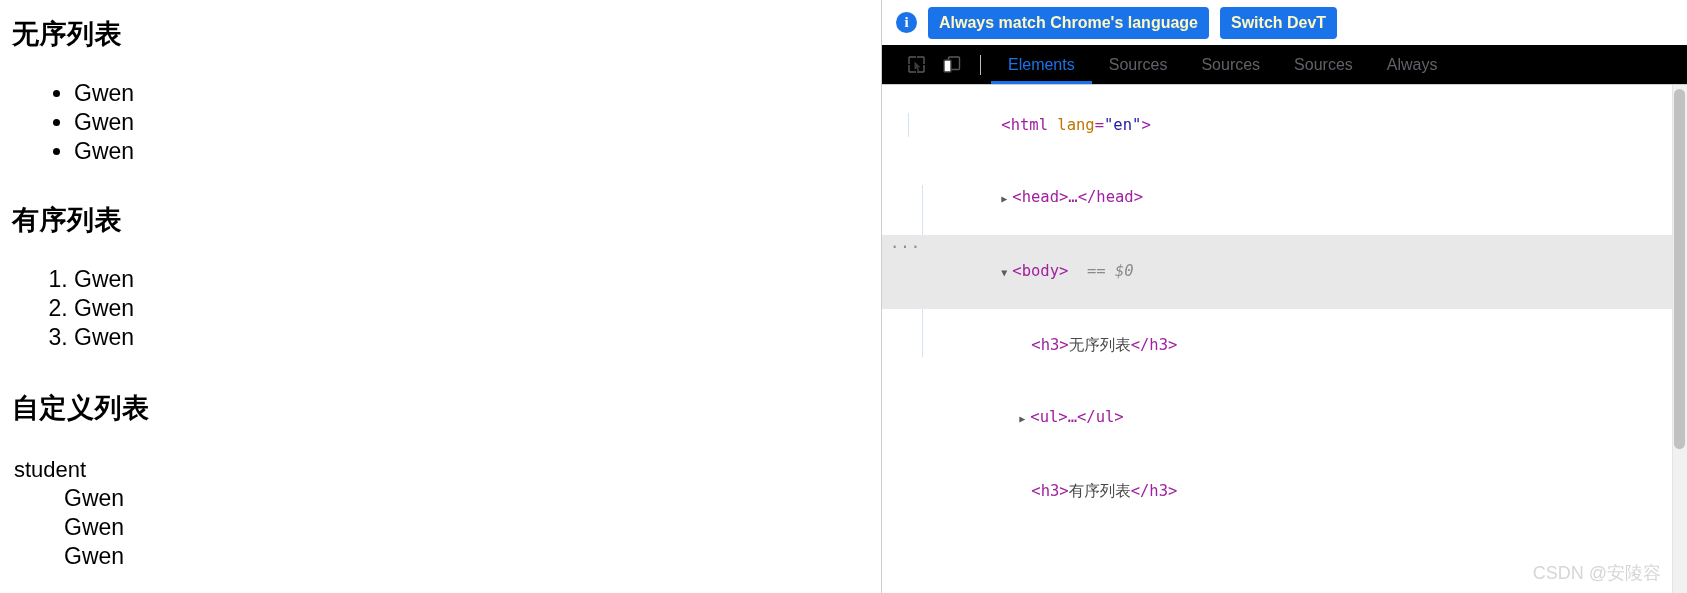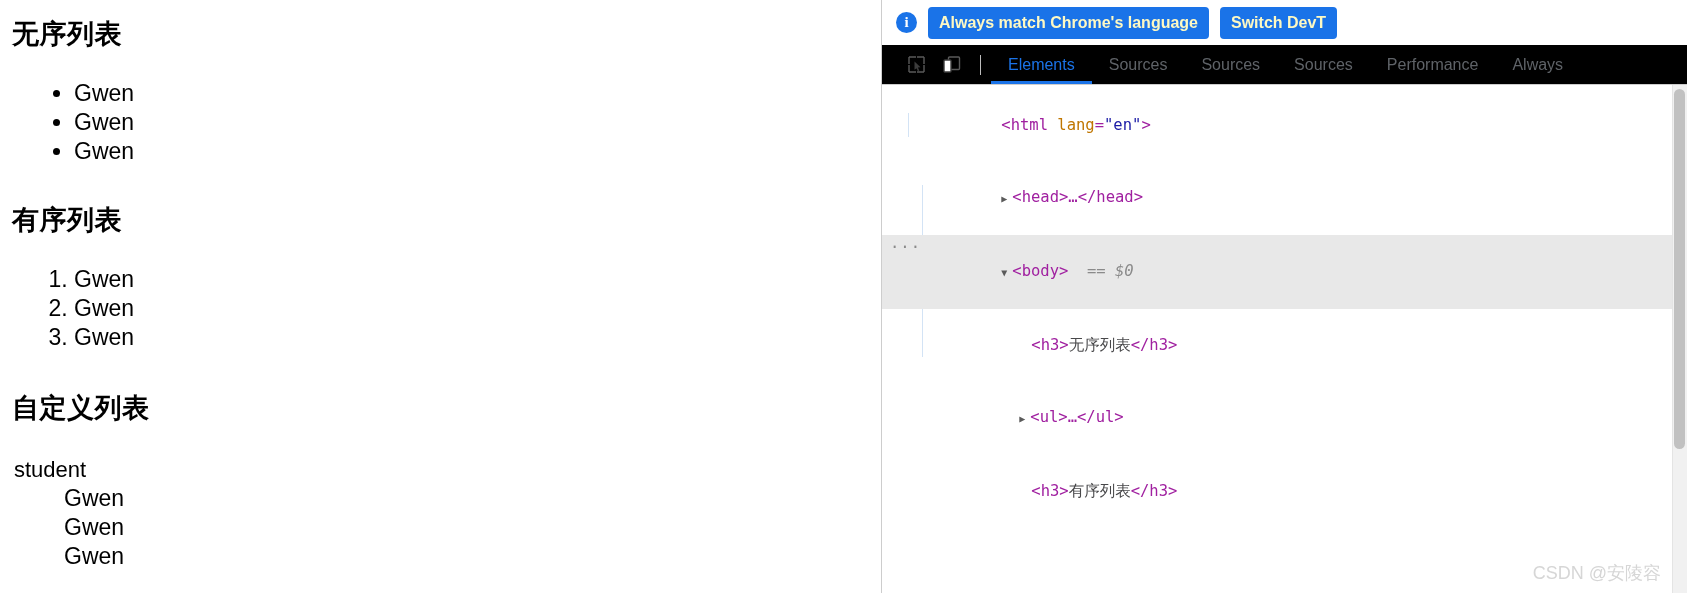--- a/index.html
+++ b/index.html
@@ -282,21 +282,20 @@
           <rect x="6.5" y="2" width="11" height="12.5" rx="1" stroke="#5a5a5a" stroke-width="1.4" fill="none"></rect>
           <rect x="2" y="5" width="7" height="12" rx="1" stroke="#3c3c3c" stroke-width="1.4" fill="#ffffff"></rect>
         </svg>
       </div>
       <div class="tb-sep"></div>
 
       <div class="tab active">Elements</div>
       <div class="tab">Sources</div>
       <div class="tab">Sources</div>
       <div class="tab">Sources</div>
-      <div class="tab">Performance</div>
       <div class="tab">Always</div>
     </div>
 
     <div class="tree-wrap">
       <div class="tree">
 
         <div class="guide" style="left:26px; top:28px; height:24px;"></div>
         <div class="guide" style="left:40px; top:100px; height:172px;"></div>
 
 

